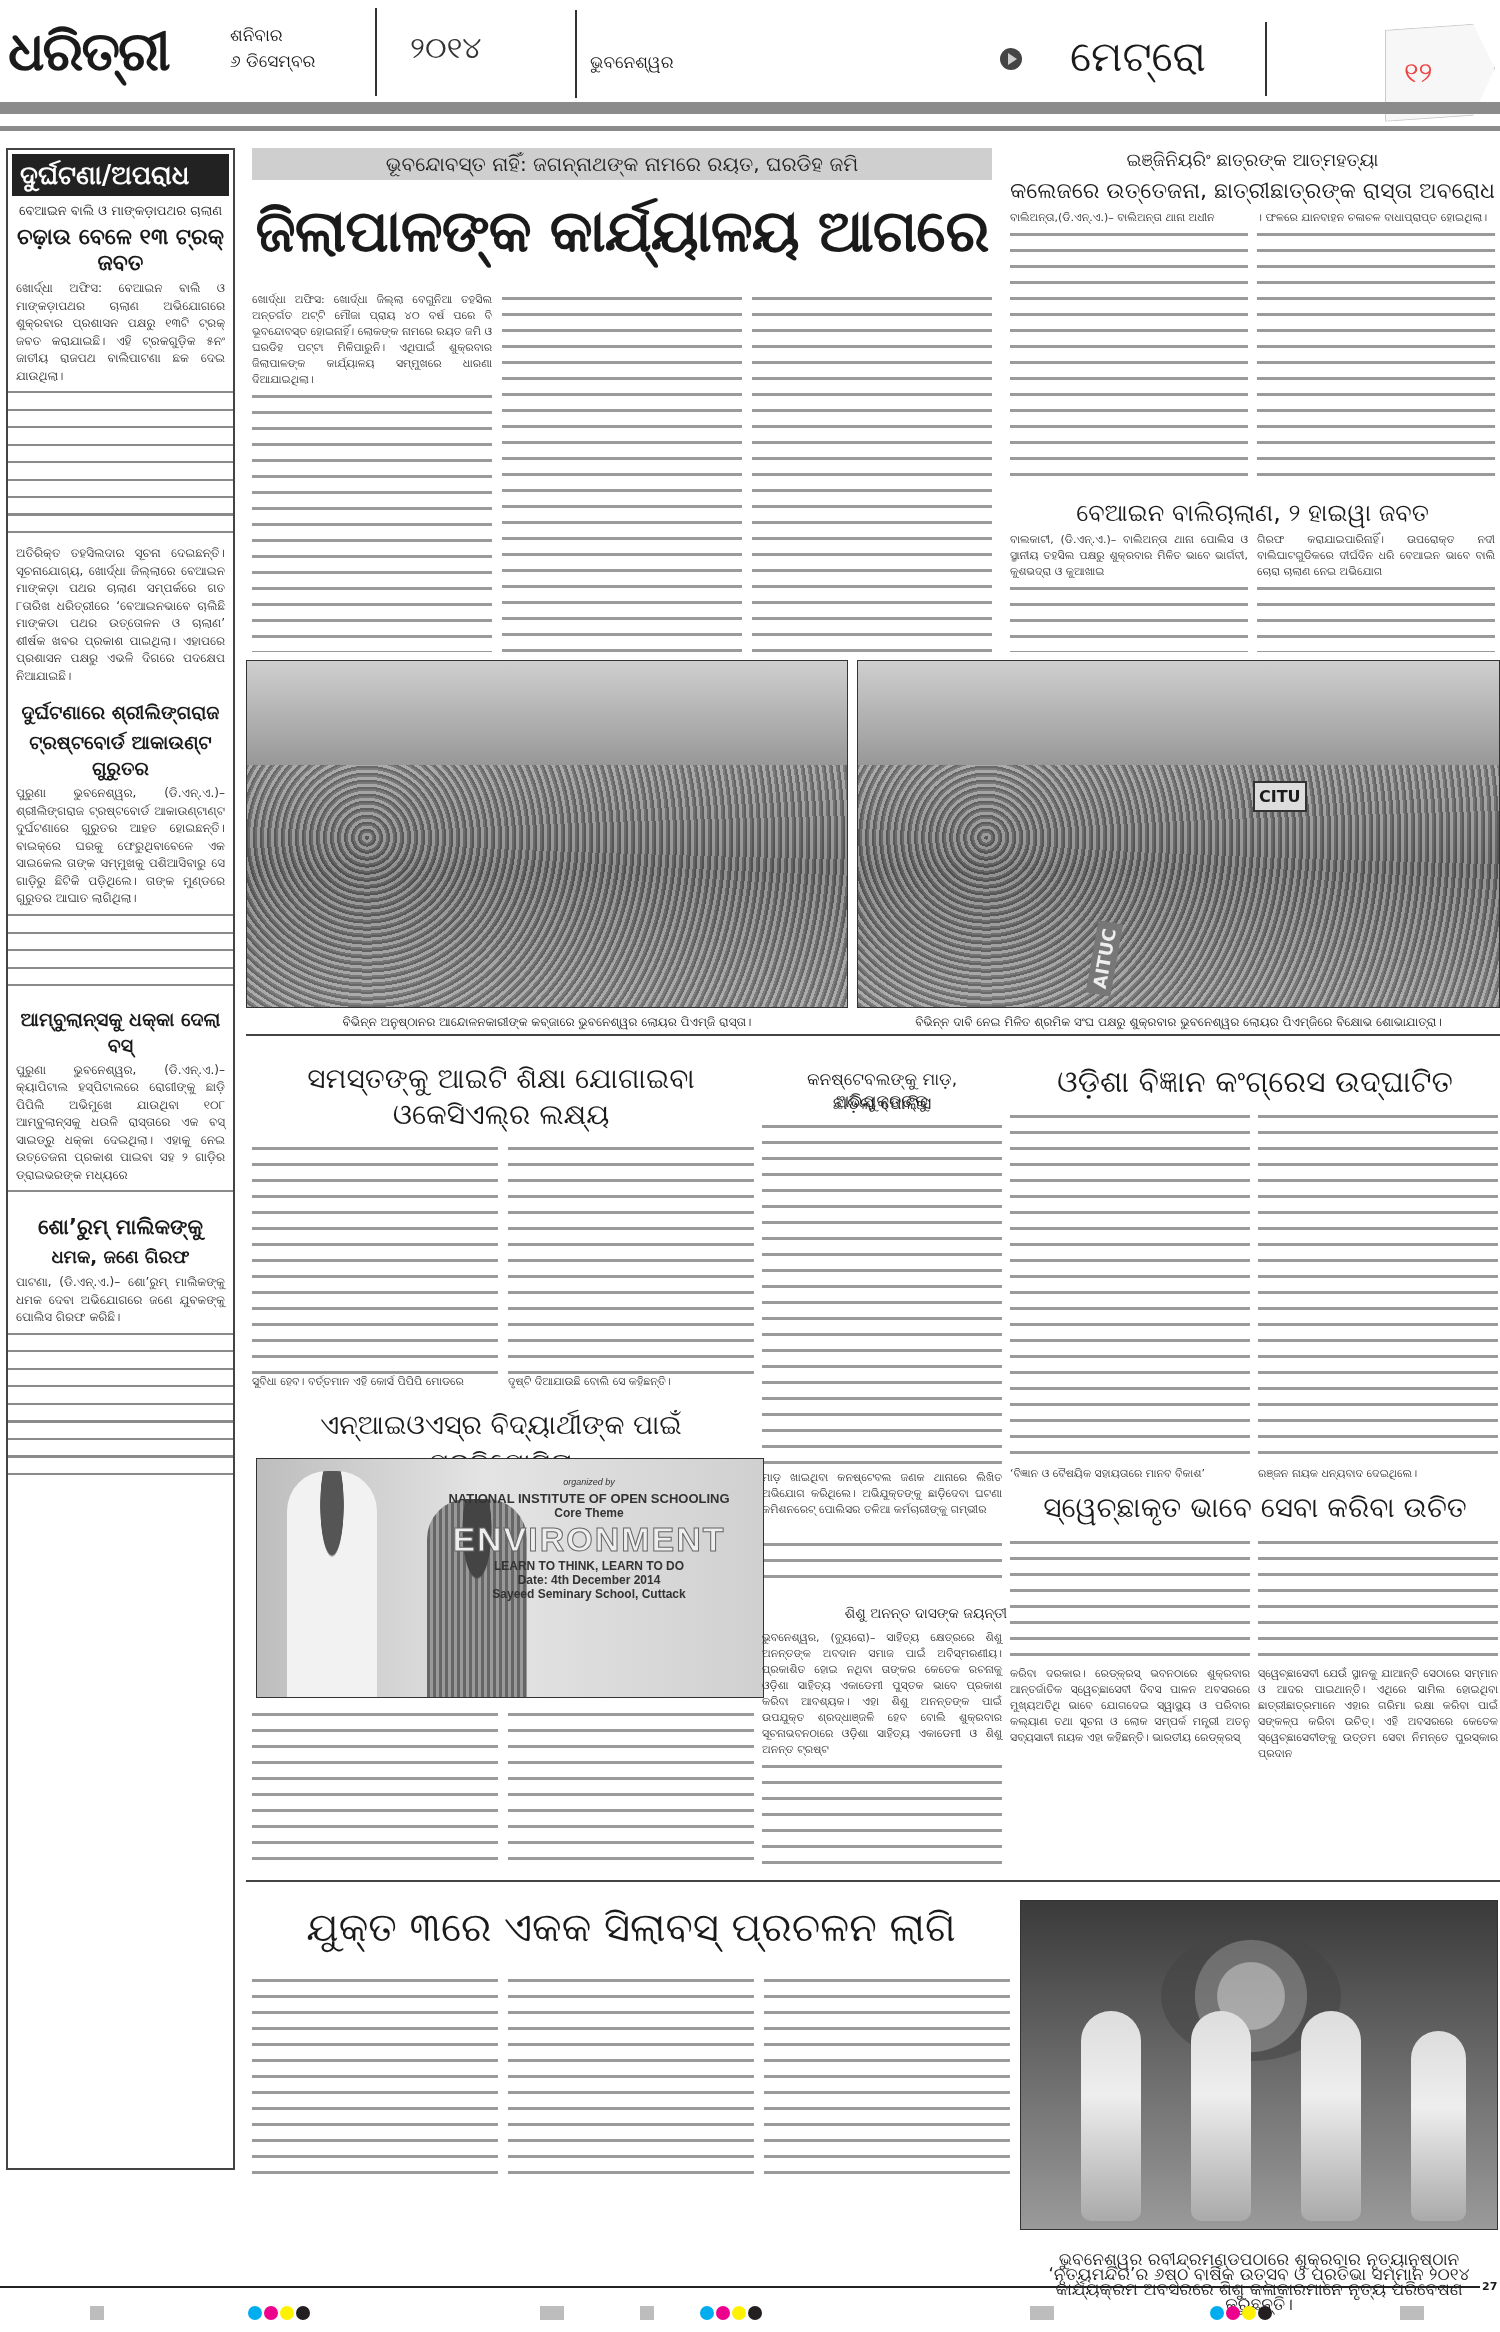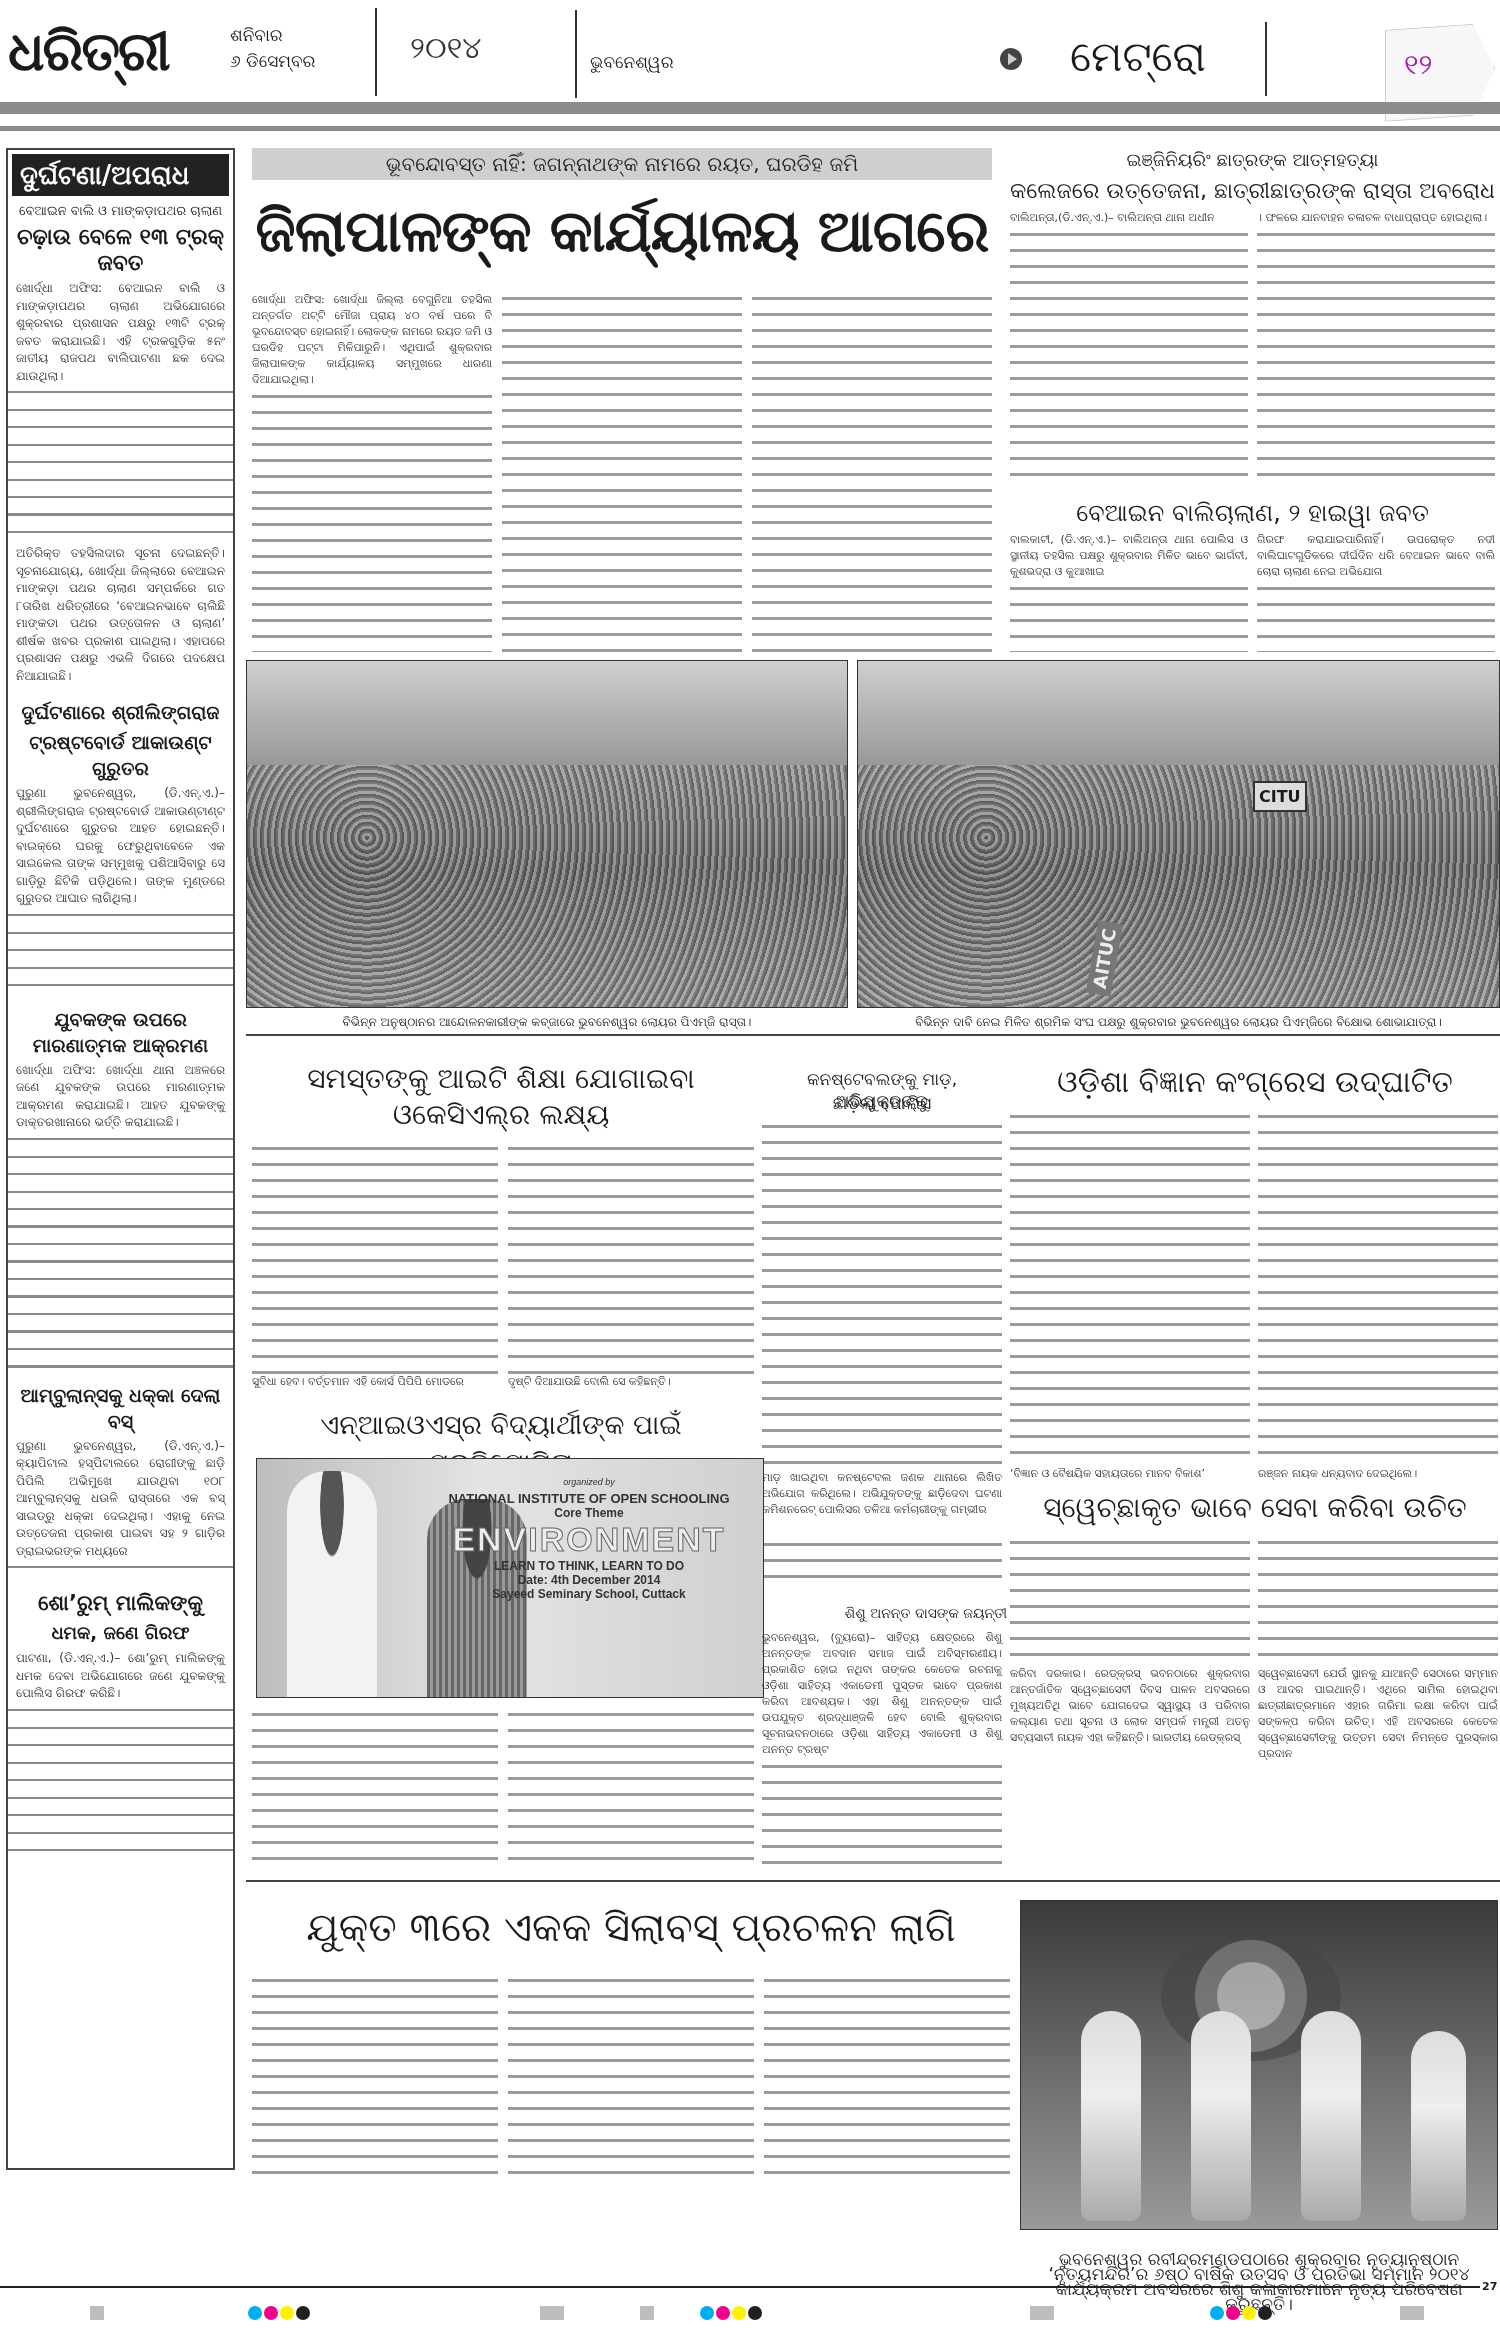--- a/index.html
+++ b/index.html
@@ -5,21 +5,21 @@
 *{box-sizing:border-box;margin:0;padding:0}
 html,body{width:1500px;height:2332px;background:#fff;overflow:hidden}
 body{font-family:"DejaVu Sans",sans-serif;color:#1a1a1a;position:relative}
 .abs{position:absolute}
 
 .mast-logo{left:8px;top:22px;font-size:54px;font-weight:bold;letter-spacing:-2px;line-height:60px}
 .vline{background:#333;width:2px}
 .play-icon{left:338px;top:48px;width:22px;height:22px;border-radius:50%;background:#444}
 .play-icon:after{content:"";position:absolute;left:8px;top:5px;border-left:9px solid #ccc;border-top:6px solid transparent;border-bottom:6px solid transparent}
 .page-curl{left:1385px;top:26px;width:110px;height:92px;background:#f7f7f7;border:1px solid #ccc;box-shadow:2px 3px 8px rgba(0,0,0,.35);transform:skewY(-4deg);clip-path:polygon(0 0,80% 0,100% 50%,80% 100%,0 100%)}
-.page-num{left:1404px;top:48px;font-size:28px;line-height:34px;color:#a21caf}
+.page-num{left:1404px;top:56px;font-size:28px;line-height:34px;color:#ef4444}
 .band1{left:0;top:102px;width:1500px;height:12px;background:#8b8b8b}
 .band2{left:0;top:126px;width:1500px;height:5px;background:#8b8b8b}
 
 .leftcol{left:6px;top:148px;width:229px;height:2022px;border:2px solid #444}
 .sec-head{background:#222;color:#fff;font-size:26px;font-weight:bold;padding:4px 8px;line-height:34px;margin:4px 4px 6px}
 .l-kicker{font-size:13px;text-align:center;line-height:18px;margin:4px 6px}
 .l-head{font-size:22px;font-weight:bold;text-align:center;line-height:26px;margin:2px 6px 4px}
 .body-txt{font-size:12px;line-height:17.5px;text-align:justify;color:#333;padding:0 8px}
 .body-txt.fill{background:repeating-linear-gradient(#fff 0 6px,#8a8a8a 6px 8px,#fff 8px 17.5px);color:transparent;user-select:none}
 .col-txt{font-size:11px;line-height:16px;color:#333;text-align:justify}
@@ -74,25 +74,20 @@
     <div class="body-txt">ଅତିରିକ୍ତ ତହସିଲଦାର ସୂଚନା ଦେଇଛନ୍ତି। ସୂଚନାଯୋଗ୍ୟ, ଖୋର୍ଦ୍ଧା ଜିଲ୍ଲାରେ ବେଆଇନ ମାଙ୍କଡ଼ା ପଥର ଚାଲାଣ ସମ୍ପର୍କରେ ଗତ ୮ତାରିଖ ଧରିତ୍ରୀରେ ‘ବେଆଇନଭାବେ ଚାଲିଛି ମାଙ୍କଡା ପଥର ଉତ୍ତୋଳନ ଓ ଚାଲାଣ’ ଶୀର୍ଷକ ଖବର ପ୍ରକାଶ ପାଇଥିଲା। ଏହାପରେ ପ୍ରଶାସନ ପକ୍ଷରୁ ଏଭଳି ଦିଗରେ ପଦକ୍ଷେପ ନିଆଯାଇଛି।</div>
   </article>
 
   <article style="margin-top:14px">
     <div class="l-head" style="font-size:19px">ଦୁର୍ଘଟଣାରେ ଶ୍ରୀଲିଙ୍ଗରାଜ</div>
     <div class="l-head" style="font-size:19px">ଟ୍ରଷ୍ଟବୋର୍ଡ ଆକାଉଣ୍ଟ ଗୁରୁତର</div>
     <div class="body-txt">ପୁରୁଣା ଭୁବନେଶ୍ୱର, (ଡି.ଏନ୍.ଏ.)– ଶ୍ରୀଲିଙ୍ଗରାଜ ଟ୍ରଷ୍ଟବୋର୍ଡ ଆକାଉଣ୍ଟାଣ୍ଟ ଦୁର୍ଘଟଣାରେ ଗୁରୁତର ଆହତ ହୋଇଛନ୍ତି। ବାଇକ୍‌ରେ ଘରକୁ ଫେରୁଥିବାବେଳେ ଏକ ସାଇକେଲ ତାଙ୍କ ସମ୍ମୁଖକୁ ପଶିଆସିବାରୁ ସେ ଗାଡ଼ିରୁ ଛିଟିକି ପଡ଼ିଥିଲେ। ତାଙ୍କ ମୁଣ୍ଡରେ ଗୁରୁତର ଆଘାତ ଲାଗିଥିଲା।</div>
     <div class="body-txt fill" style="height:88px"></div>
   </article>
 
-  <article style="margin-top:10px">
-    <div class="l-head" style="font-size:19px">ଯୁବକଙ୍କ ଉପରେ ମାରଣାତ୍ମକ ଆକ୍ରମଣ</div>
-    <div class="body-txt">ଖୋର୍ଦ୍ଧା ଅଫିସ: ଖୋର୍ଦ୍ଧା ଥାନା ଅଞ୍ଚଳରେ ଜଣେ ଯୁବକଙ୍କ ଉପରେ ମାରଣାତ୍ମକ ଆକ୍ରମଣ କରାଯାଇଛି। ଆହତ ଯୁବକଙ୍କୁ ଡାକ୍ତରଖାନାରେ ଭର୍ତ୍ତି କରାଯାଇଛି।</div>
-    <div class="body-txt fill" style="height:240px"></div>
-  </article>
 
   <article style="margin-top:10px">
     <div class="l-head" style="font-size:19px">ଆମ୍ବୁଲାନ୍ସକୁ ଧକ୍କା ଦେଲା ବସ୍</div>
     <div class="body-txt">ପୁରୁଣା ଭୁବନେଶ୍ୱର, (ଡି.ଏନ୍.ଏ.)– କ୍ୟାପିଟାଲ ହସ୍ପିଟାଲରେ ରୋଗୀଙ୍କୁ ଛାଡ଼ି ପିପିଲି ଅଭିମୁଖେ ଯାଉଥିବା ୧୦୮ ଆମ୍ବୁଲାନ୍ସକୁ ଧଉଳି ରାସ୍ତାରେ ଏକ ବସ୍ ସାଇଡ୍‌ରୁ ଧକ୍କା ଦେଇଥିଲା। ଏହାକୁ ନେଇ ଉତ୍ତେଜନା ପ୍ରକାଶ ପାଇବା ସହ ୨ ଗାଡ଼ିର ଡ୍ରାଇଭରଙ୍କ ମଧ୍ୟରେ</div>
     <div class="body-txt fill" style="height:18px"></div>
   </article>
 
   <article style="margin-top:12px">
     <div class="l-head" style="font-size:21px">ଶୋ’ରୁମ୍ ମାଲିକଙ୍କୁ</div>
     <div class="l-head" style="font-size:18px">ଧମକ, ଜଣେ ଗିରଫ</div>

